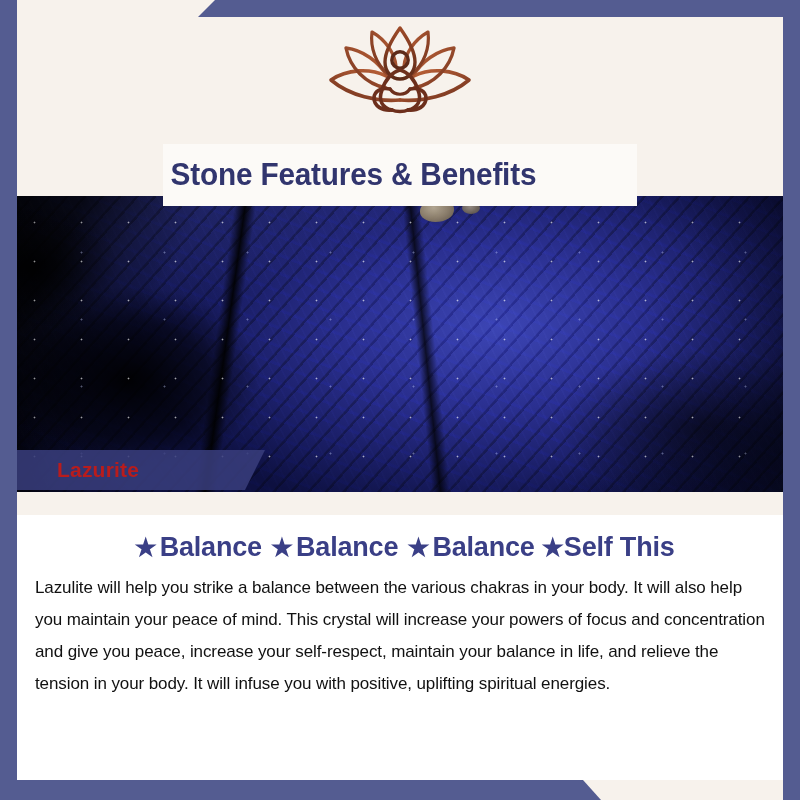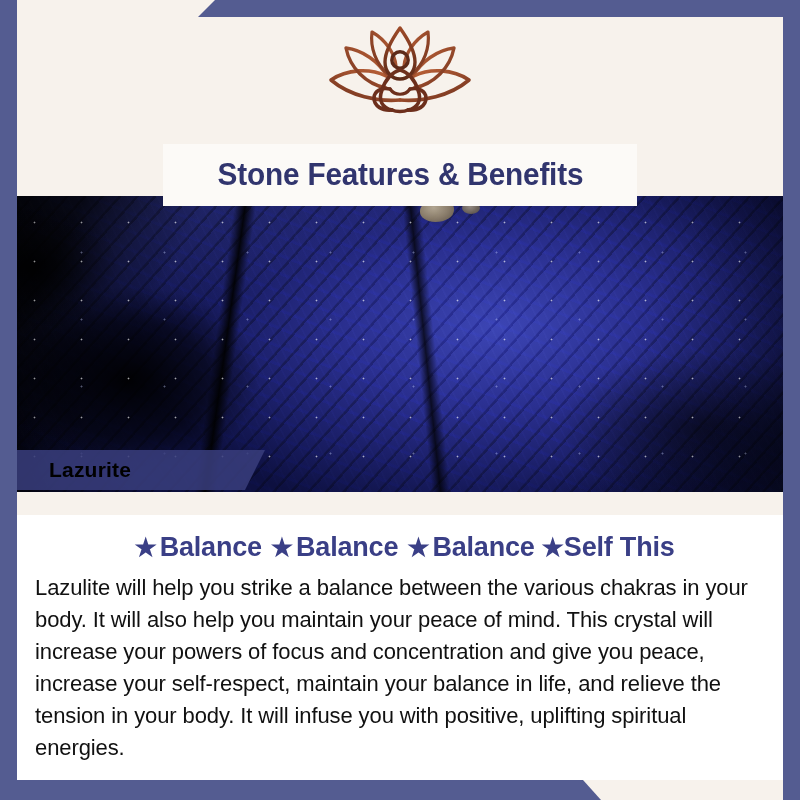--- a/index.html
+++ b/index.html
@@ -154,21 +154,20 @@
 
   
   .title-plaque {
     position: absolute;
     left: 163px; top: 144px;
     width: 474px; height: 62px;
     background: #fcfaf7;
     z-index: 5;
     display: flex;
     align-items: center;
-    justify-content: center;
   }
   .title-text {
     font-family: "Liberation Sans Narrow", "Liberation Sans", sans-serif;
     font-size: 31px;
     font-weight: bold;
     color: #31356e;
     letter-spacing: -0.2px;
     transform: scaleX(0.96);
   }
 
@@ -177,22 +176,22 @@
     position: absolute;
     left: 17px; top: 450px;
     width: 248px; height: 40px;
     background: rgba(57, 62, 125, 0.86);
     clip-path: polygon(0 0, 248px 0, 228px 40px, 0 40px);
     z-index: 5;
     display: flex;
     align-items: center;
   }
   .name-tab-text {
-    margin-left: 32px;
-    color: #000000;
+    margin-left: 40px;
+    color: #b91c1c;
     font-size: 21px;
     font-weight: bold;
     letter-spacing: 0.2px;
   }
 
   
   .content {
     position: absolute;
     left: 17px; top: 515px;
     width: 766px; height: 265px;
@@ -217,21 +216,21 @@
     font-size: 25px;
     padding: 0 3px 0 9px;
   }
   .star.tight {
     padding-left: 7px;
     padding-right: 0px;
   }
   .body-text {
     margin: 9px 18px 0 18px;
     font-family: "Liberation Sans Narrow", "Liberation Sans", sans-serif;
-    font-size: 22px;
+    font-size: 17px;
     line-height: 32px;
     color: #111111;
     letter-spacing: -0.1px;
   }
 </style>
 </head>
 <body>
 
 <div class="poster">
 

